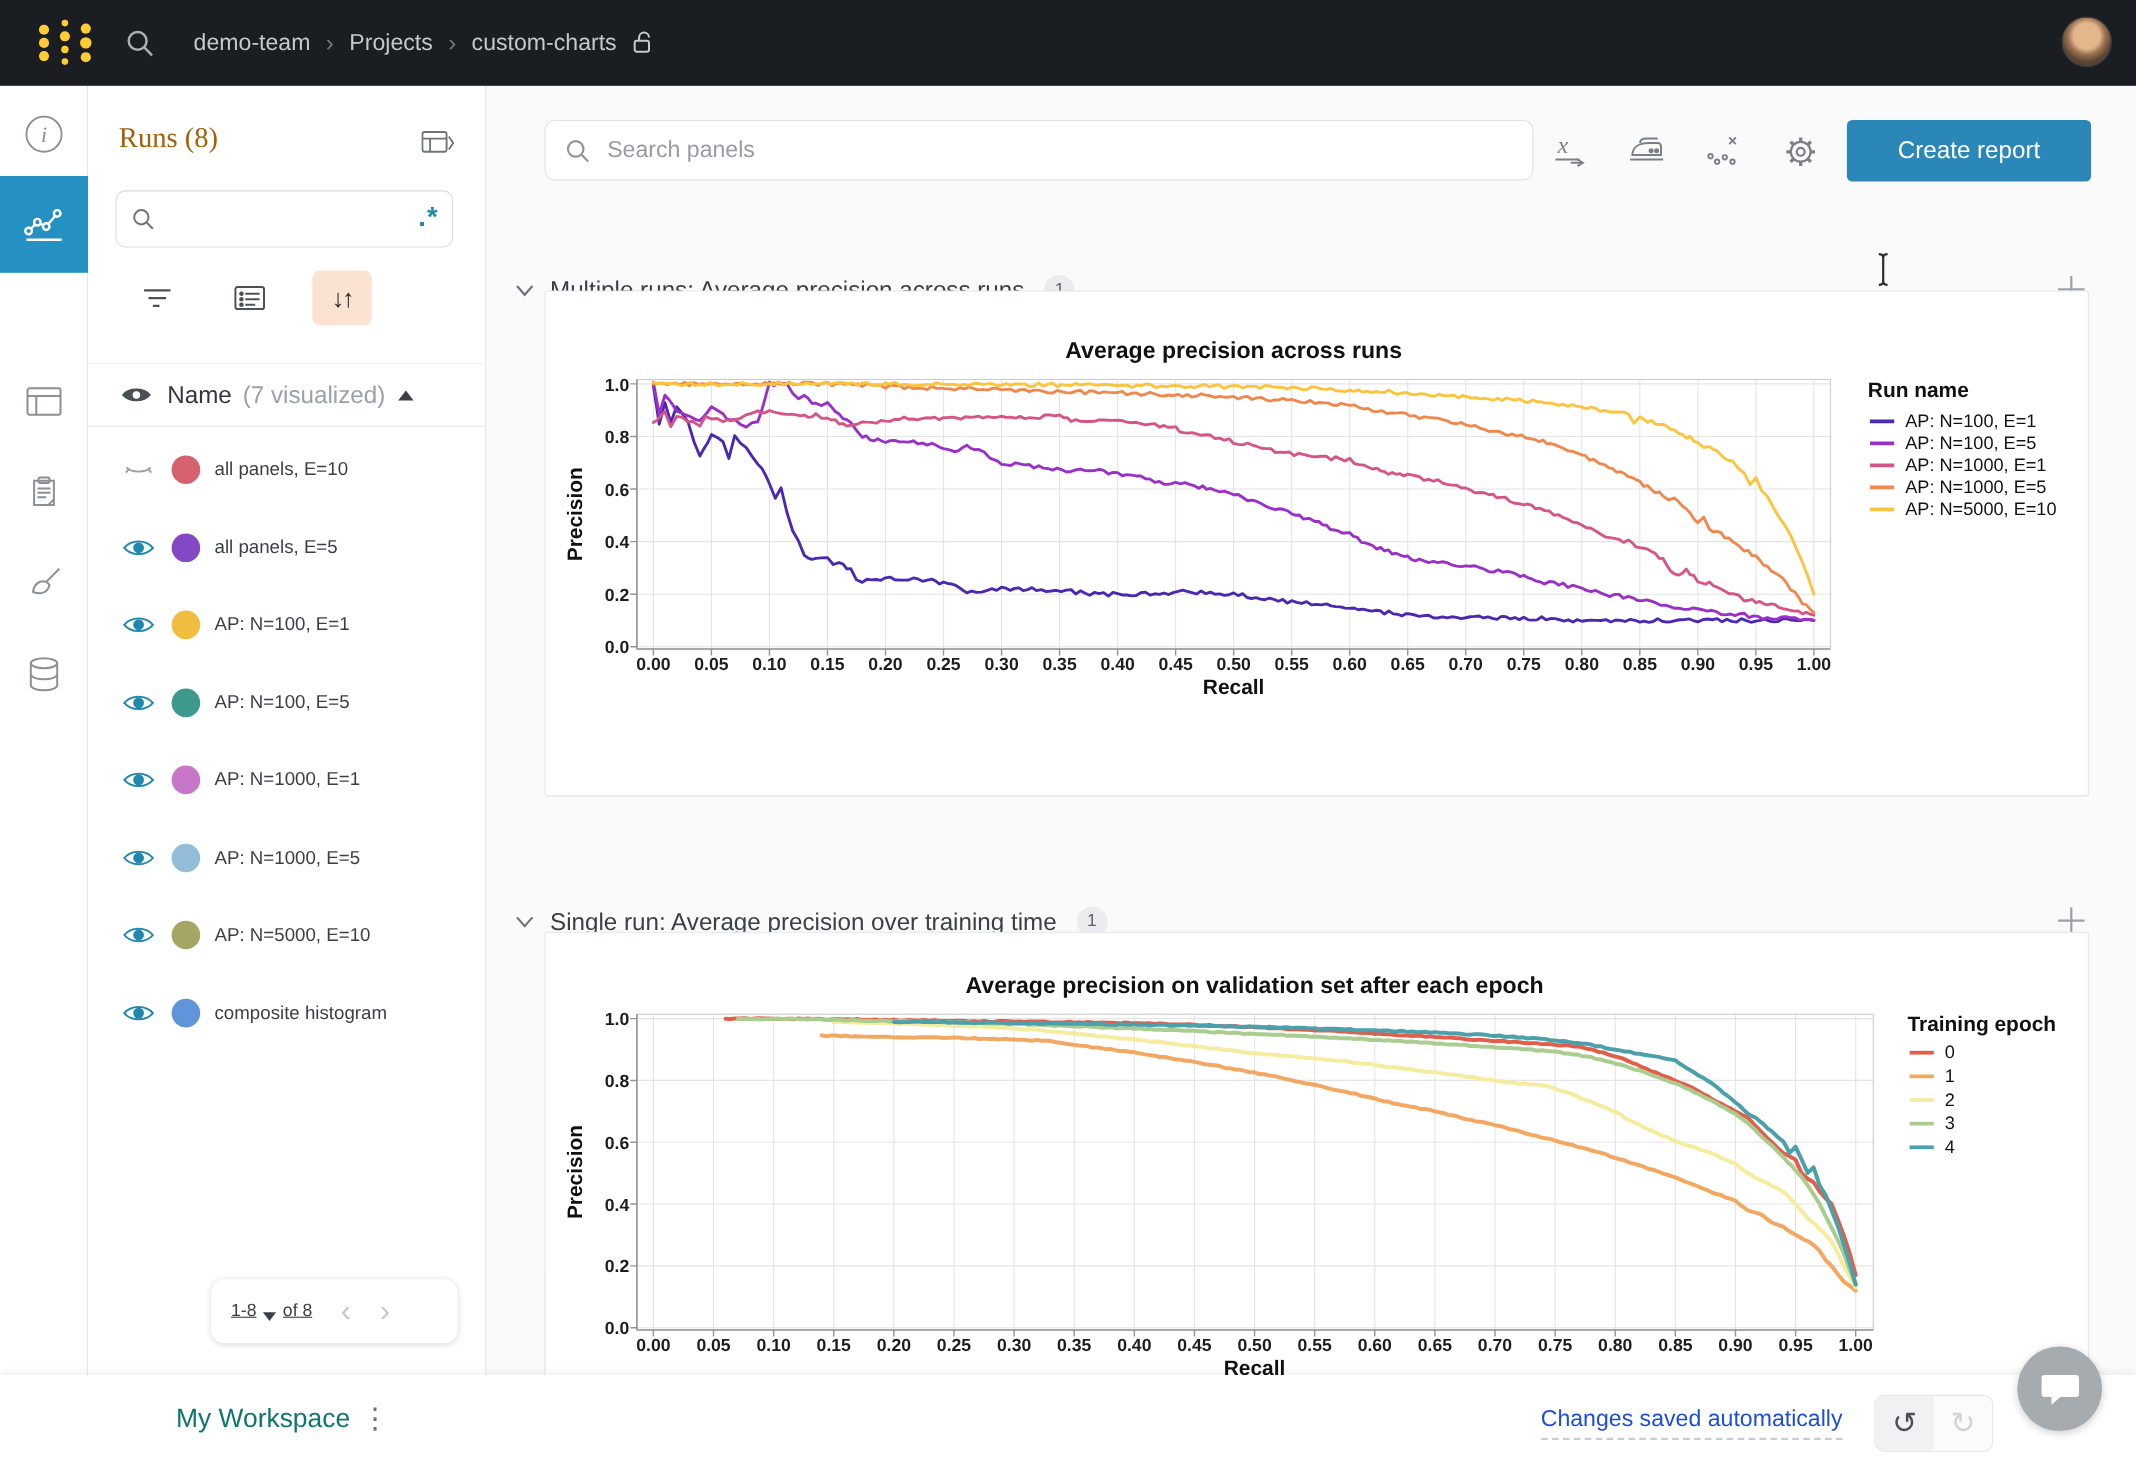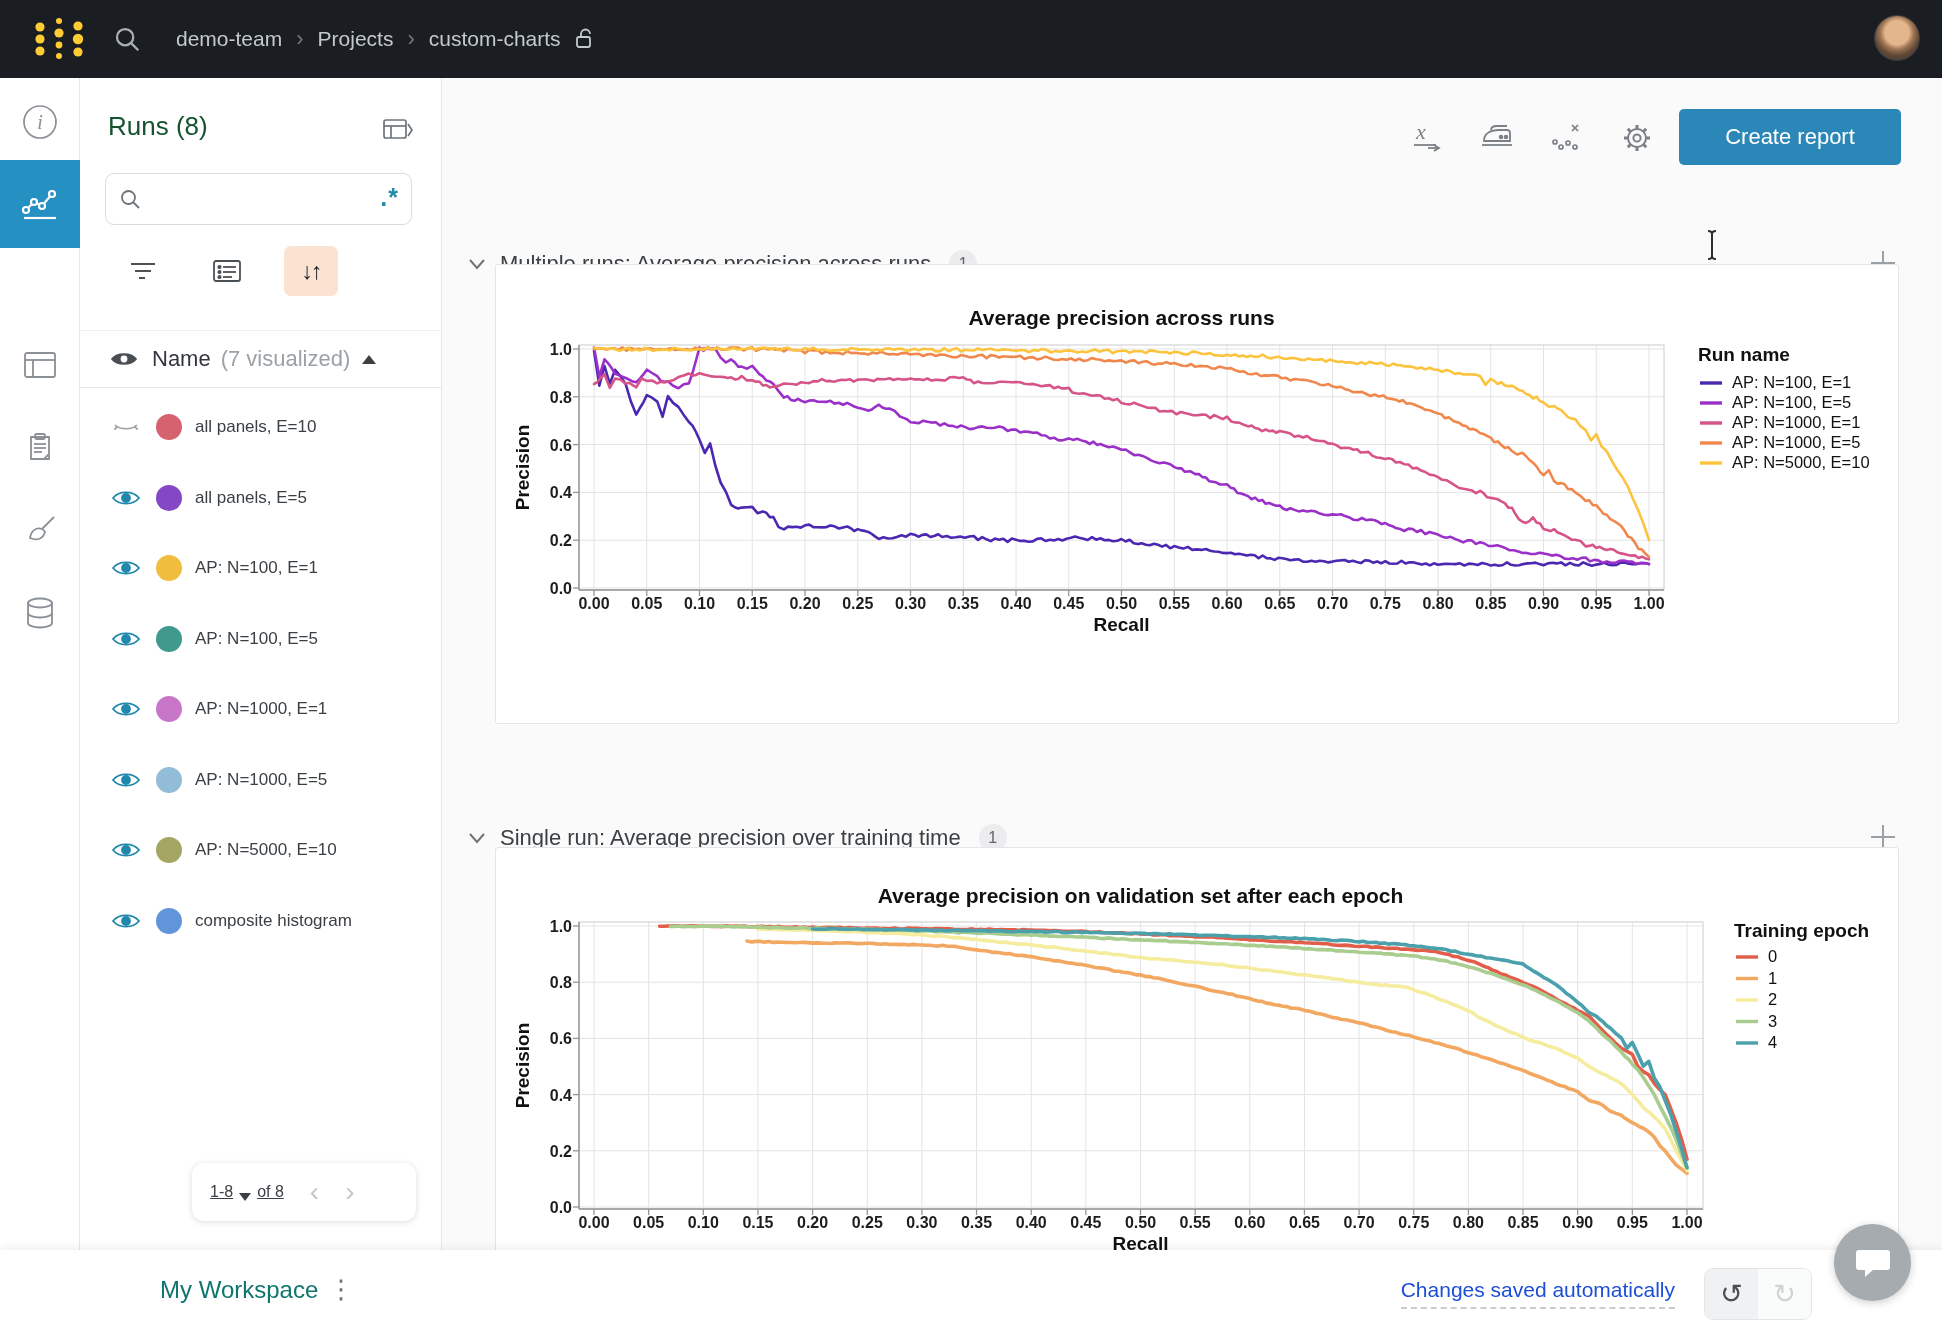--- a/index.html
+++ b/index.html
@@ -17,21 +17,21 @@
   .lock{margin-left:12px;}
   .avatar{position:absolute;right:22px;top:15px;width:46px;height:46px;border-radius:50%;
           background:radial-gradient(circle at 50% 38%, #e4b68c 0 34%, #9c7352 48%, #5d4634 66%, #3c3a44 100%);
           border:1px solid #3a3d41;}
   
   .rail{position:absolute;left:0;top:78px;width:80px;height:1256px;background:#fff;border-right:1px solid #e4e6e8;z-index:40;}
   .rail-item{position:absolute;left:0;width:80px;height:80px;display:flex;align-items:center;justify-content:center;color:#8a9096;}
   .rail-item.sel{background:#2590c2;color:#fff;height:88px;}
   
   .runs{position:absolute;left:80px;top:78px;width:362px;height:1172px;background:#fff;border-right:1px solid #e4e6e8;z-index:30;}
-  .runs-title{position:absolute;left:28px;top:33px;font-size:26px;color:#14532d;}
+  .runs-title{position:absolute;left:28px;top:33px;font-size:26px;color:#a16207;font-family:Liberation Serif, serif;}
   .runs-expand{position:absolute;right:28px;top:40px;color:#6e7479;display:flex;align-items:center;gap:4px;}
   .runs-search{position:absolute;left:25px;top:95px;width:307px;height:52px;border:1px solid #d9dcdf;border-radius:9px;
                background:#fff;display:flex;align-items:center;padding:0 12px;}
   .runs-search input{border:0;outline:0;flex:1;font-size:20px;margin-left:10px;font-family:inherit;min-width:0;}
   .regex{color:#1f8aa8;font-size:25px;letter-spacing:1px;font-weight:bold;line-height:1;transform:translateY(-2px);}
   .runs-ctl{position:absolute;left:36px;top:168px;display:flex;align-items:center;gap:30px;}
   .ctl-btn{width:54px;height:50px;border-radius:7px;display:flex;align-items:center;justify-content:center;color:#4c5156;}
   .ctl-btn.active{background:#fbe3d2;}
   .sort-glyph{font-size:23px;color:#24282c;letter-spacing:-2px;}
   .runs-head{position:absolute;left:0;top:252px;width:362px;height:58px;border-top:1px solid #f0f1f2;border-bottom:1px solid #e6e7e9;
@@ -325,20 +325,27 @@
         <span class="caret-dn"></span>
         <span>of 8</span>
       </span>
       <span class="pager-chev">‹</span>
       <span class="pager-chev">›</span>
     </div>
   </div>
 
   <div class="main">
 
+    <div class="psearch">
+      <svg width="26" height="26" viewBox="0 0 24 24" fill="none" stroke="#8e959b" stroke-width="1.8">
+        <circle cx="10.5" cy="10.5" r="6.5"></circle>
+          <line x1="15.5" y1="15.5" x2="21" y2="21"></line>
+      </svg>
+      <input type="text" placeholder="Search panels" style="">
+    </div>
 
     <div class="tool-icons">
       <div class="tool-icon">
         <svg width="38" height="38" viewBox="0 0 38 38" fill="none" stroke="#7a8086" stroke-width="1.8">
           <text x="8" y="20" font-family="Liberation Serif, serif" font-style="italic" font-size="22" fill="#7a8086" stroke="none">x</text>
           <line x1="6" y1="26" x2="28" y2="26"></line>
           <line x1="20" y1="29" x2="30" y2="29"></line>
             <polyline points="26,26 31,29 26,32" fill="none"></polyline>
         </svg>
       </div>

